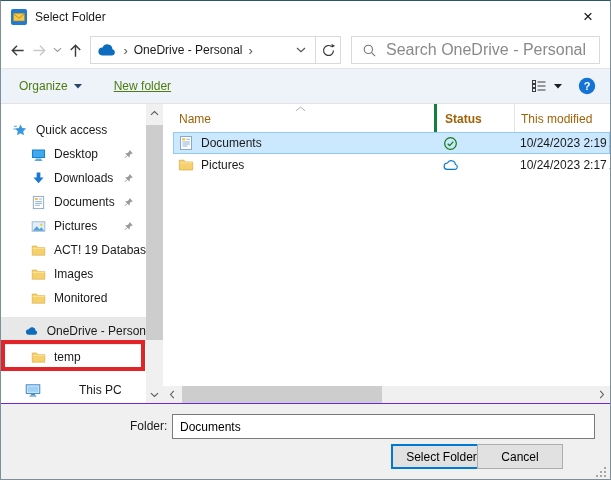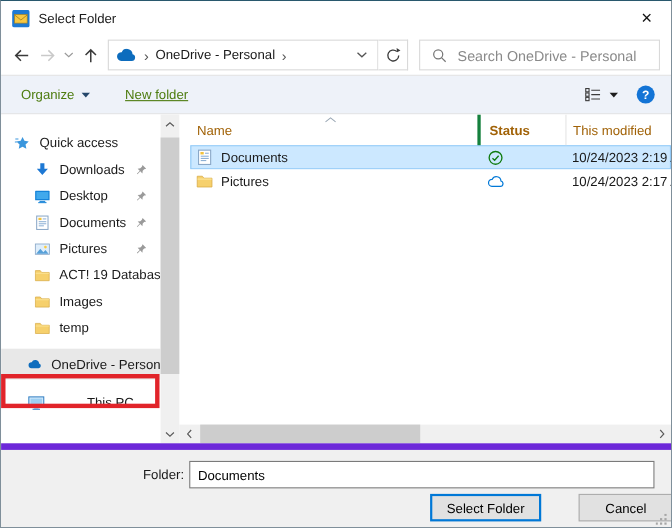--- a/index.html
+++ b/index.html
@@ -15,21 +15,21 @@
 
   
   .navbar { height:36px; display:flex; align-items:center; padding:0 10px 0 6px; background:#fff; }
   .navbtn { width:24px; height:26px; display:flex; align-items:center; justify-content:center; }
   .navbtn.small { width:15px; }
   .addressbar { margin-left:4px; width:246px; height:28px; border:1px solid #d9d9d9; display:flex; align-items:center; padding:0 6px; background:#fff; }
   .crumb-sep { color:#555; margin:0 6px; font-size:13px; }
   .addr-caret { margin-left:auto; padding:0 3px; }
   .refreshbtn { width:27px; height:28px; border:1px solid #d9d9d9; border-left:none; display:flex; align-items:center; justify-content:center; background:#fff; }
   .searchbox { flex:1; margin-left:10px; height:28px; border:1px solid #d9d9d9; display:flex; align-items:center; padding:0 6px 0 10px; background:#fff; }
-  .search-input { border:none; outline:none; flex:1; margin-left:9px; font-family:inherit; font-size:13px; color:#444; background:transparent; }
+  .search-input { border:none; outline:none; flex:1; margin-left:9px; font-family:inherit; font-size:16px; color:#444; background:transparent; }
   .search-input::placeholder { color:#8a8a8a; opacity:1; }
 
   
   .toolbar { height:36px; background:#eef2f9; border-top:1px solid #e5e5e5; border-bottom:1px solid #e2e2e2;
              display:flex; align-items:center; padding:0 14px 0 18px; color:#4d7c0f; }
   .tool-item { display:flex; align-items:center; gap:6px; }
   .tool-item + .tool-item { margin-left:32px;text-decoration:underline; }
   .toolbar-right { margin-left:auto; display:flex; align-items:center; gap:16px; }
 
   
@@ -66,28 +66,28 @@
 
   .hscroll { position:absolute; left:162px; right:0; bottom:0; height:17px; background:#f0f0f0; display:flex; align-items:center; }
   .hscroll .track { flex:1; position:relative; height:17px; }
   .hscroll .thumb { position:absolute; left:2px; top:0; width:200px; height:17px; background:#cdcdcd; }
 
   
   .red-annotation { position:absolute; left:0; top:236px; width:144px; height:31px;
                     border:4px solid #e1242a; pointer-events:none; z-index:5; }
 
   
-  .footer { position:relative; height:78px; background:#f0f0f0; border-top:6px solid #6d28d9;text-decoration:underline; }
+  .footer { position:relative; height:78px; background:#f0f0f0; border-top:1px solid #6d28d9;text-decoration:underline; }
   .folder-label { position:absolute; left:129px; top:15px; }
   .folder-input { position:absolute; left:171px; top:10px; width:423px; height:25px; border:1px solid #7a7a7a;
                   padding:0 7px; font-family:inherit; font-size:12px; background:#fff; outline:none; }
   .btn { position:absolute; top:40px; height:25px; background:#e1e1e1; border:1px solid #adadad;
          font-family:inherit; font-size:12px; text-align:center; }
   .btn.default { left:390px; width:101px; border:2px solid #0078d7; }
-  .btn.cancel { left:525px; width:86px; }
+  .btn.cancel { left:476px; width:86px; }
   .grip { position:absolute; right:3px; bottom:3px; }
 
   svg { display:block; }
 </style>
 </head>
 <body>
 
 <div class="dialog">
 
   <div class="titlebar">
@@ -194,43 +194,43 @@
       <div class="side-item root">
         <svg width="15" height="15" viewBox="0 0 16 16">
           <path d="M8 1.6 L9.8 5.4 L14 5.9 L10.9 8.8 L11.7 13 L8 11 L4.3 13 L5.1 8.8 L2 5.9 L6.2 5.4 Z" fill="#3a96dd"></path>
           <path d="M1 3.5 H4 M0.5 6.5 H2.5" stroke="#3a96dd" stroke-width="1"></path>
         </svg>
         <span>Quick access</span>
       </div>
 
       <div class="side-item">
         <svg width="15" height="15" viewBox="0 0 16 16">
-          <path d="M6 1.5 H10 V6.8 H13.4 L8 13 L2.6 6.8 H6 Z" fill="#1d78d4"></path>
-        </svg>
-        <span>Downloads</span>
-        <svg class="pin" width="11" height="11" viewBox="0 0 16 16">
-          <path d="M9.6 1.6 L14.4 6.4 L11.8 7 L9.8 9 L9.4 12.6 L6.6 9.8 L2.8 13.6 L2.1 12.9 L5.9 9.1 L3.1 6.3 L6.7 5.9 L8.7 3.9 Z" fill="#9a9a9a"></path>
-        </svg>
-      </div>
-
-      <div class="side-item">
-        <svg width="15" height="15" viewBox="0 0 16 16">
           <rect x="1" y="2.6" width="14" height="9.2" rx="0.6" fill="#1583d8"></rect>
           <rect x="2.2" y="3.8" width="11.6" height="6.8" fill="#41a9ec"></rect>
           <rect x="5.2" y="12.4" width="5.6" height="1" fill="#1583d8"></rect>
           <rect x="4" y="13.6" width="8" height="1" fill="#1583d8"></rect>
         </svg>
         <span>Desktop</span>
         <svg class="pin" width="11" height="11" viewBox="0 0 16 16">
           <path d="M9.6 1.6 L14.4 6.4 L11.8 7 L9.8 9 L9.4 12.6 L6.6 9.8 L2.8 13.6 L2.1 12.9 L5.9 9.1 L3.1 6.3 L6.7 5.9 L8.7 3.9 Z" fill="#9a9a9a"></path>
         </svg>
       </div>
 
       <div class="side-item">
         <svg width="15" height="15" viewBox="0 0 16 16">
+          <path d="M6 1.5 H10 V6.8 H13.4 L8 13 L2.6 6.8 H6 Z" fill="#1d78d4"></path>
+        </svg>
+        <span>Downloads</span>
+        <svg class="pin" width="11" height="11" viewBox="0 0 16 16">
+          <path d="M9.6 1.6 L14.4 6.4 L11.8 7 L9.8 9 L9.4 12.6 L6.6 9.8 L2.8 13.6 L2.1 12.9 L5.9 9.1 L3.1 6.3 L6.7 5.9 L8.7 3.9 Z" fill="#9a9a9a"></path>
+        </svg>
+      </div>
+
+      <div class="side-item">
+        <svg width="15" height="15" viewBox="0 0 16 16">
           <rect x="2.5" y="1.5" width="11" height="13" fill="#fff" stroke="#8aa8c8"></rect>
           <rect x="4.2" y="3.2" width="3" height="2.2" fill="#f2c13a"></rect>
           <path d="M8.4 4.3 H11.8 M4.5 7 H11.8 M4.5 9 H11.8 M4.5 11 H9.5" stroke="#7fa7d0" stroke-width="0.9"></path>
         </svg>
         <span>Documents</span>
         <svg class="pin" width="11" height="11" viewBox="0 0 16 16">
           <path d="M9.6 1.6 L14.4 6.4 L11.8 7 L9.8 9 L9.4 12.6 L6.6 9.8 L2.8 13.6 L2.1 12.9 L5.9 9.1 L3.1 6.3 L6.7 5.9 L8.7 3.9 Z" fill="#9a9a9a"></path>
         </svg>
       </div>
 
@@ -255,34 +255,41 @@
       </div>
 
       <div class="side-item">
         <svg width="15" height="15" viewBox="0 0 16 16">
           <path d="M1.3 3.2 H6 L7.4 5 H14.7 V13 H1.3 Z" fill="#f6d06c" stroke="#d8ab45" stroke-width="0.7"></path>
           <path d="M1.6 5.8 H14.4" stroke="#fbe394" stroke-width="1"></path>
         </svg>
         <span>Images</span>
       </div>
 
-
       <div class="side-item">
         <svg width="15" height="15" viewBox="0 0 16 16">
           <path d="M1.3 3.2 H6 L7.4 5 H14.7 V13 H1.3 Z" fill="#f6d06c" stroke="#d8ab45" stroke-width="0.7"></path>
           <path d="M1.6 5.8 H14.4" stroke="#fbe394" stroke-width="1"></path>
         </svg>
-        <span>temp</span>
+        <span>Monitored</span>
       </div>
 
       <div class="side-item drive onedrive">
         <svg width="20" height="12" viewBox="0 0 20 12">
           <path d="M5.2 11.4 h9.6 a3.1 3.1 0 0 0 .7-6.1 A5.2 5.2 0 0 0 5.6 3.4 A3.8 3.8 0 0 0 5.2 11.4 z" fill="#0d6cbd"></path>
         </svg>
         <span>OneDrive - Person</span>
+      </div>
+
+      <div class="side-item">
+        <svg width="15" height="15" viewBox="0 0 16 16">
+          <path d="M1.3 3.2 H6 L7.4 5 H14.7 V13 H1.3 Z" fill="#f6d06c" stroke="#d8ab45" stroke-width="0.7"></path>
+          <path d="M1.6 5.8 H14.4" stroke="#fbe394" stroke-width="1"></path>
+        </svg>
+        <span>temp</span>
       </div>
 
       <div class="side-item drive thispc">
         <svg width="16" height="16" viewBox="0 0 16 16">
           <rect x="1.2" y="2.8" width="13.6" height="8.6" fill="#cfe8fb" stroke="#2f7cc1" stroke-width="0.9"></rect>
           <rect x="2.8" y="4.4" width="10.4" height="5.4" fill="#9ed0f3"></rect>
           <path d="M6 12.6 H10 M4.6 14 H11.4" stroke="#2f7cc1" stroke-width="1"></path>
         </svg>
         <span>This PC</span>
       </div>

